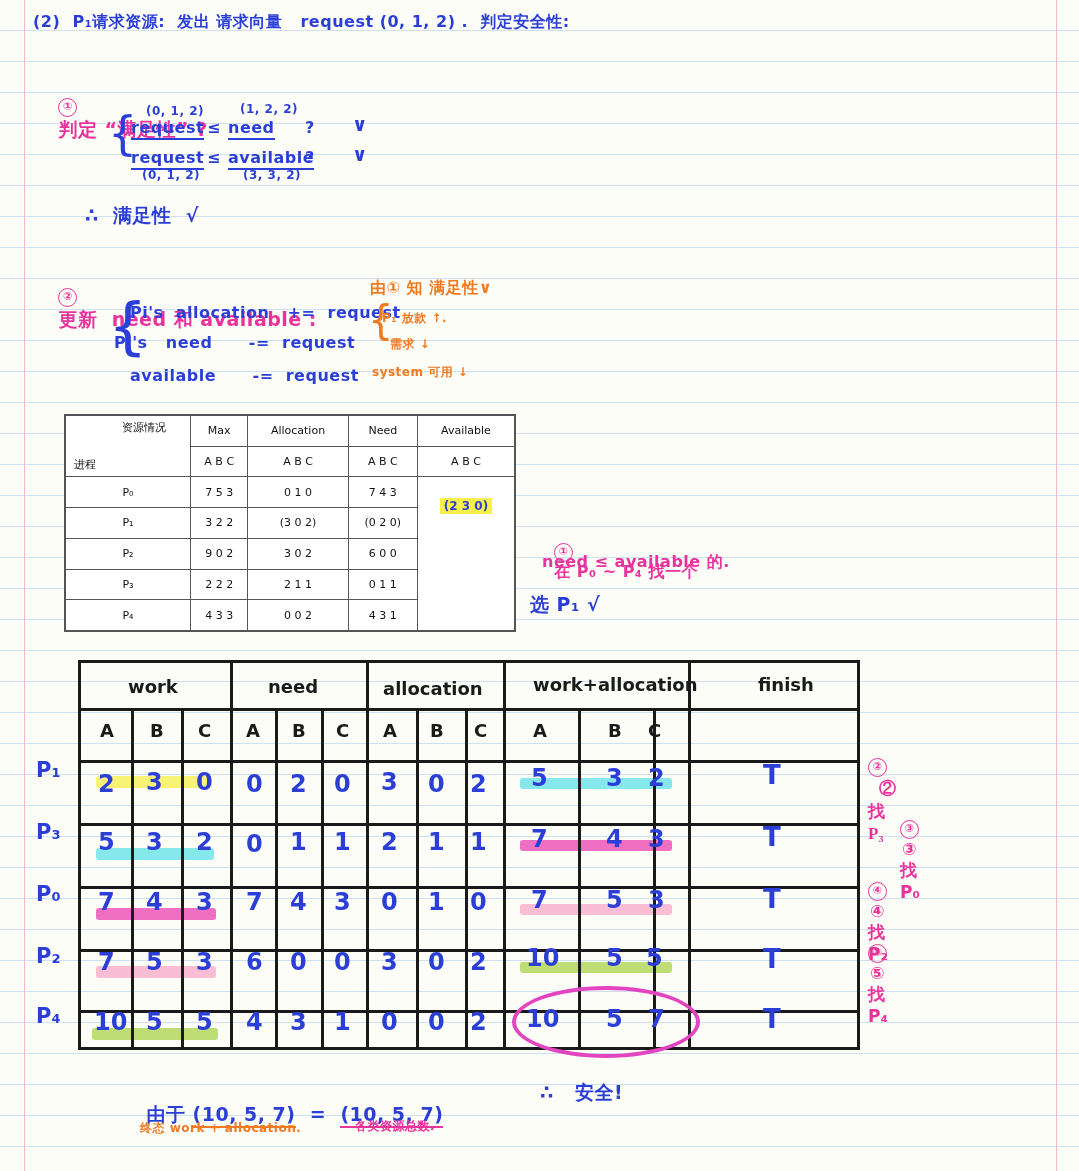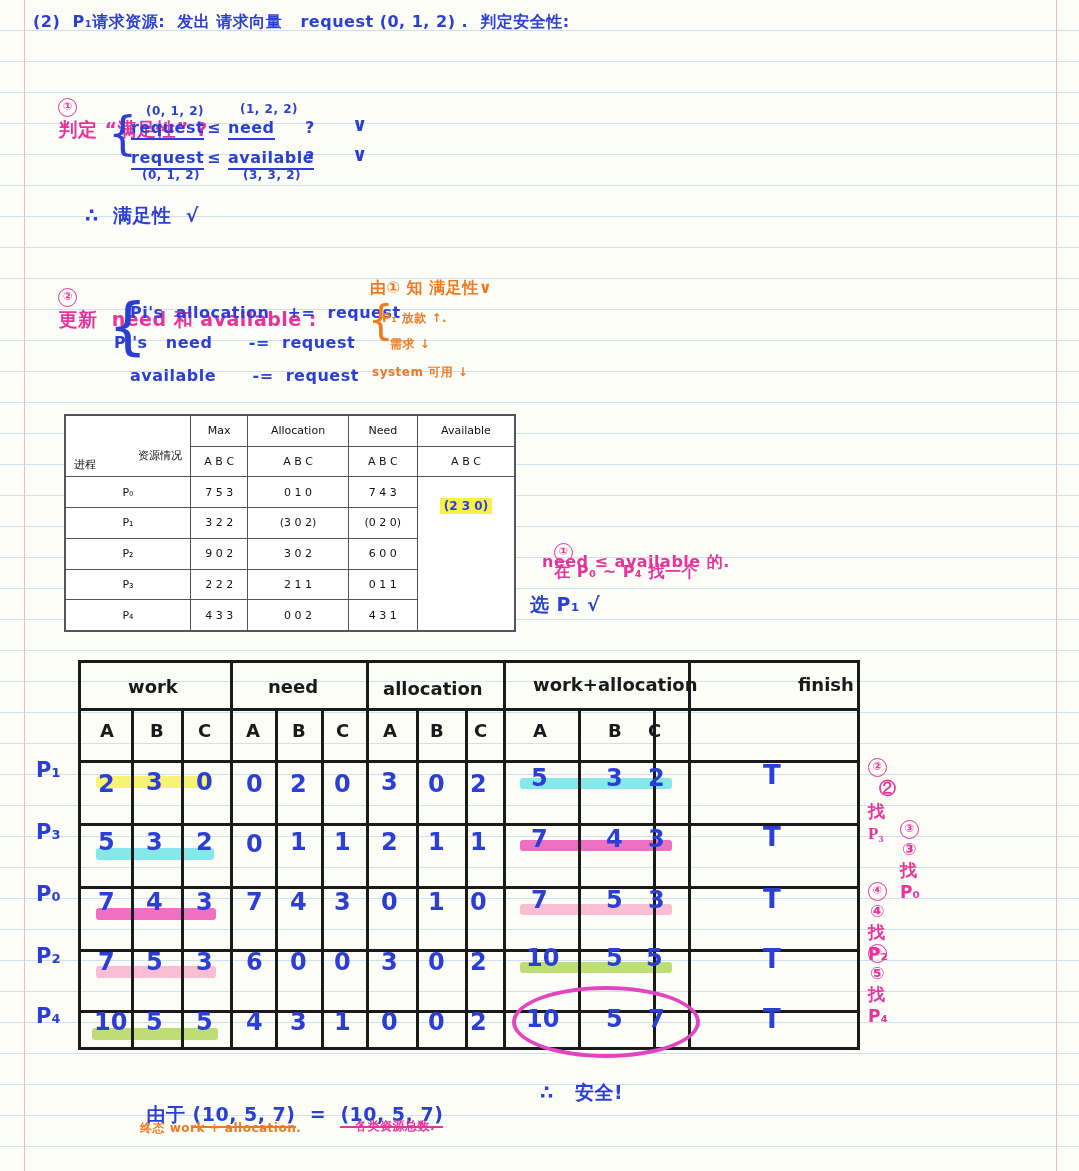--- a/index.html
+++ b/index.html
@@ -139,21 +139,21 @@
   <div class="bracep" style="left:368px;top:300px;">{</div>
   <div class="abs hand sm orange" style="left:382px;top:310px;">P₁ 放款 ↑.</div>
   <div class="abs hand sm orange" style="left:390px;top:336px;">需求 ↓</div>
   <div class="abs hand sm orange" style="left:372px;top:364px;">system 可用 ↓</div>
 
   <div id="ptable">
     <table>
       <tbody>
           <tr>
         <td rowspan="2" style="width:122px;position:relative;">
-          <span class="ptitle" style="position:absolute;right:8px;top:4px;margin-top:28px;">资源情况</span>
+          <span class="ptitle" style="position:absolute;right:24px;top:4px;">资源情况</span>
           <span class="ptitle" style="position:absolute;left:8px;bottom:4px;">进程</span>
         </td>
         <td>Max</td>
         <td>Allocation</td>
         <td>Need</td>
         <td>Available</td>
       </tr>
       <tr>
         <td>A  B  C</td>
         <td>A  B  C</td>
@@ -239,21 +239,21 @@
     <div class="cellline" style="left:425px;top:0;width:3px;height:387px;"></div>
     <div class="cellline" style="left:500px;top:48px;width:3px;height:339px;"></div>
     <div class="cellline" style="left:575px;top:48px;width:3px;height:339px;"></div>
     <div class="cellline" style="left:610px;top:0;width:3px;height:387px;"></div>
     <div class="cellline" style="left:779px;top:0;width:3px;height:387px;"></div>
 
     <div class="bhead" style="left:50px;top:16px;">work</div>
     <div class="bhead" style="left:190px;top:16px;">need</div>
     <div class="bhead" style="left:305px;top:18px;">allocation</div>
     <div class="bhead" style="left:455px;top:14px;">work+allocation</div>
-    <div class="bhead" style="left:680px;top:14px;margin-left:40px;">finish</div>
+    <div class="bhead" style="left:680px;top:14px;">finish</div>
 
     <div class="bhead" style="left:22px;top:60px;">A</div>
     <div class="bhead" style="left:72px;top:60px;">B</div>
     <div class="bhead" style="left:120px;top:60px;">C</div>
     <div class="bhead" style="left:168px;top:60px;">A</div>
     <div class="bhead" style="left:214px;top:60px;">B</div>
     <div class="bhead" style="left:258px;top:60px;">C</div>
     <div class="bhead" style="left:305px;top:60px;">A</div>
     <div class="bhead" style="left:352px;top:60px;">B</div>
     <div class="bhead" style="left:396px;top:60px;">C</div>

